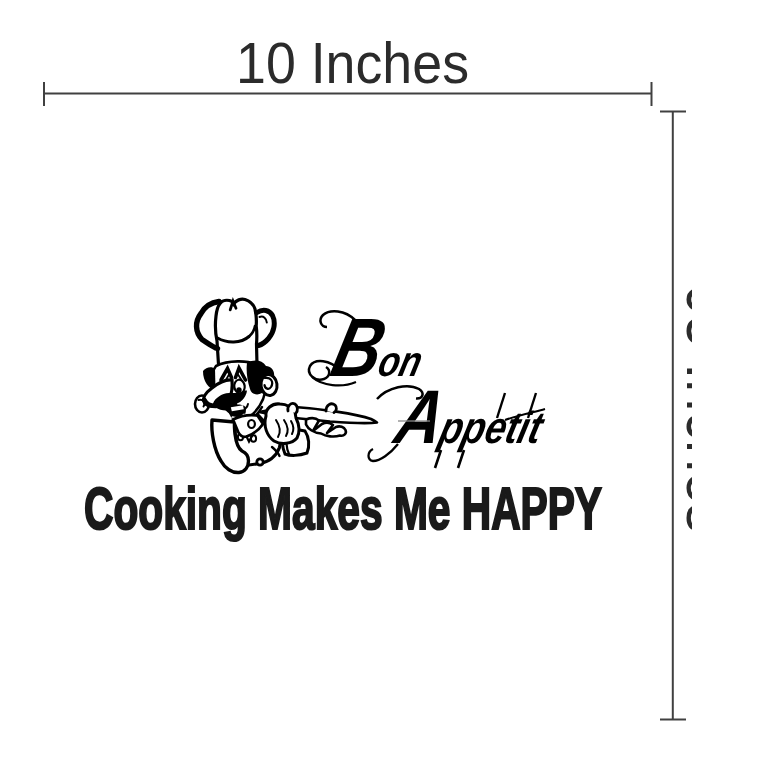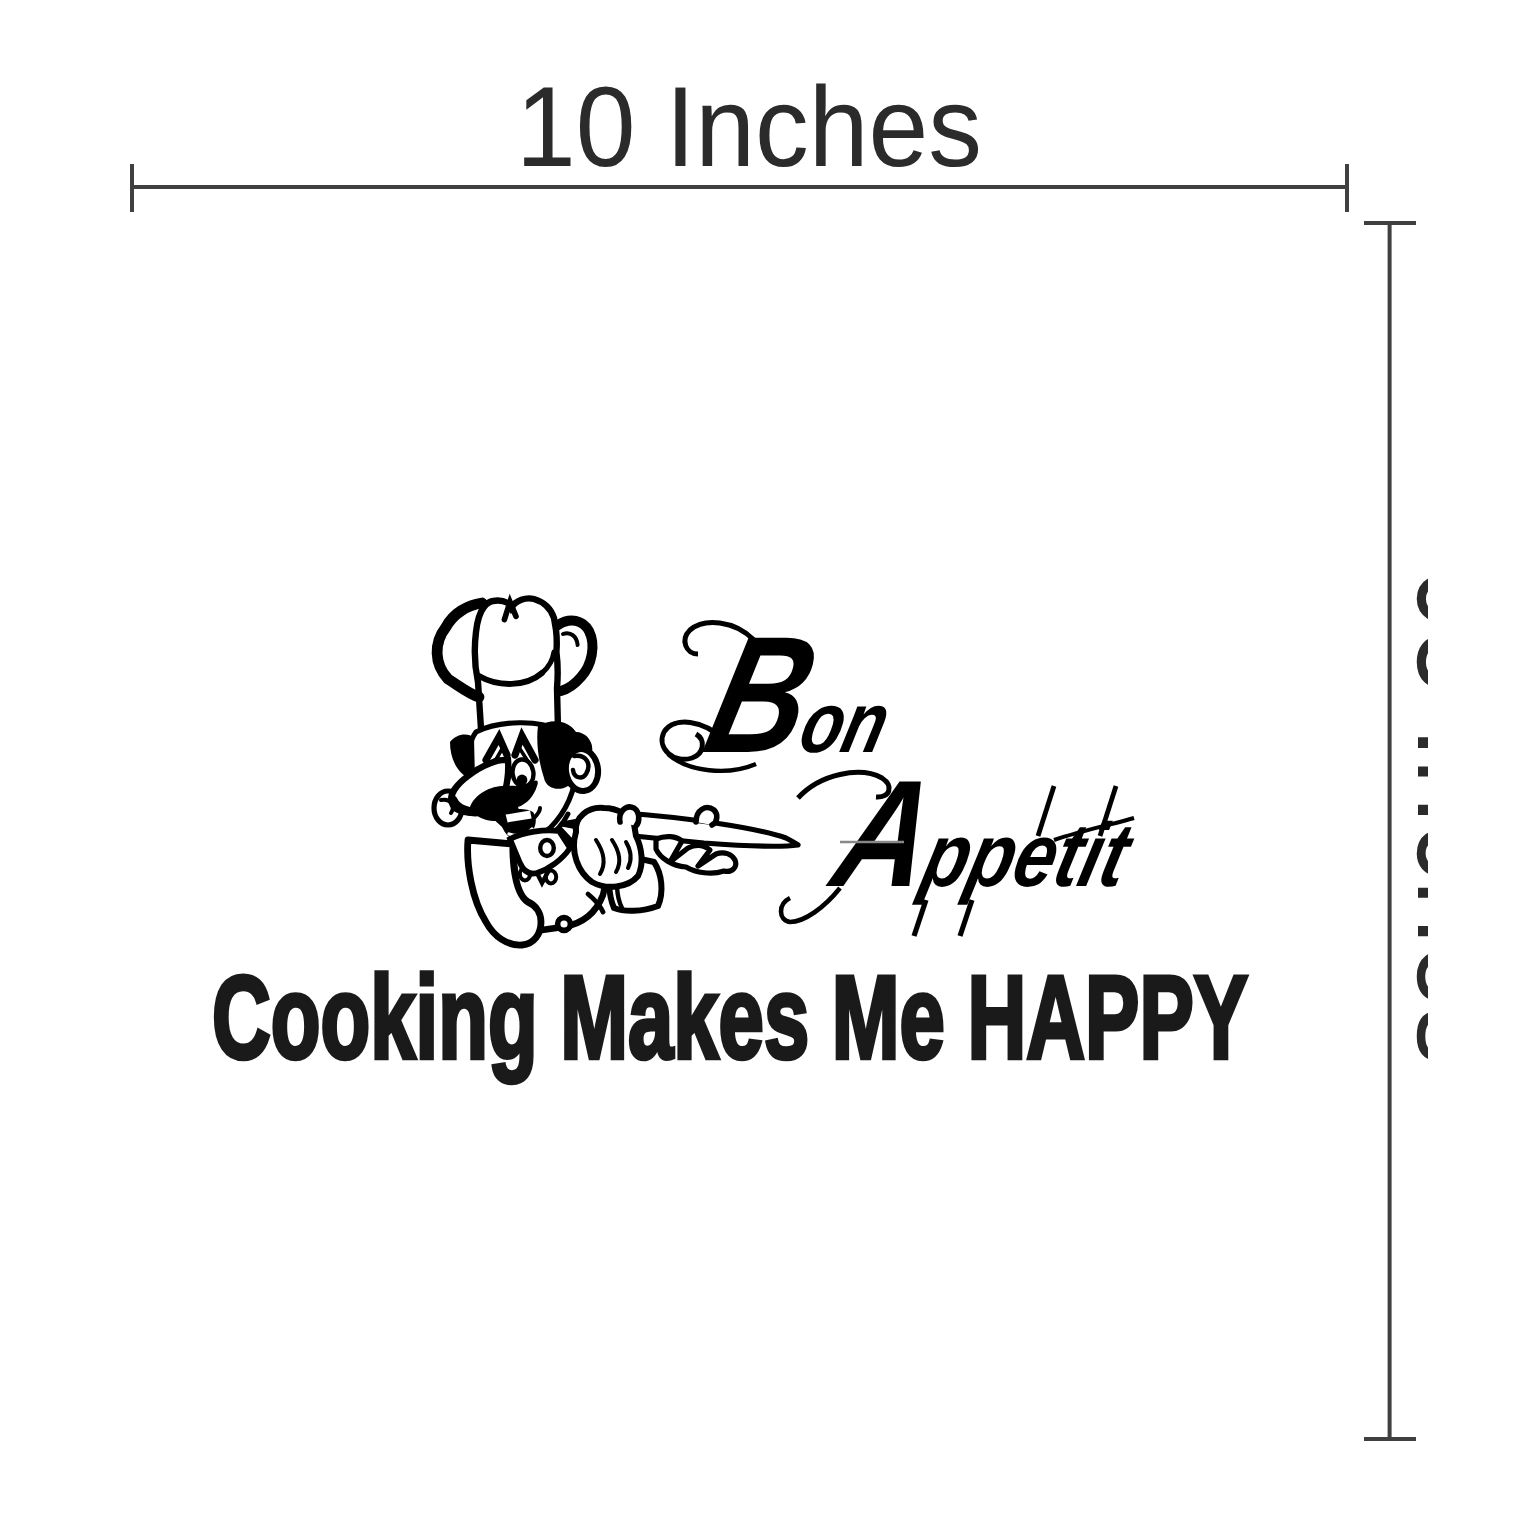--- a/index.html
+++ b/index.html
@@ -1,16 +1,16 @@
 <!DOCTYPE html>
 <html><head>
 <meta charset="utf-8">
 <style>
   html,body{margin:0;padding:0;background:#ffffff;}
-  #page{position:relative;width:692px;height:768px;background:#ffffff;overflow:hidden;padding-left:22px;}
+  #page{position:relative;width:692px;height:768px;background:#ffffff;overflow:hidden;}
   svg text{font-family:"Liberation Sans",sans-serif;}
 </style>
 </head>
 <body>
 <div id="page">
 <svg width="768" height="768" viewBox="0 0 768 768" xmlns="http://www.w3.org/2000/svg">
   <rect width="768" height="768" fill="#ffffff"></rect>
 
   <g stroke="#404040" stroke-width="2" fill="none">
     <path d="M43,93.5 H651.5"></path>

